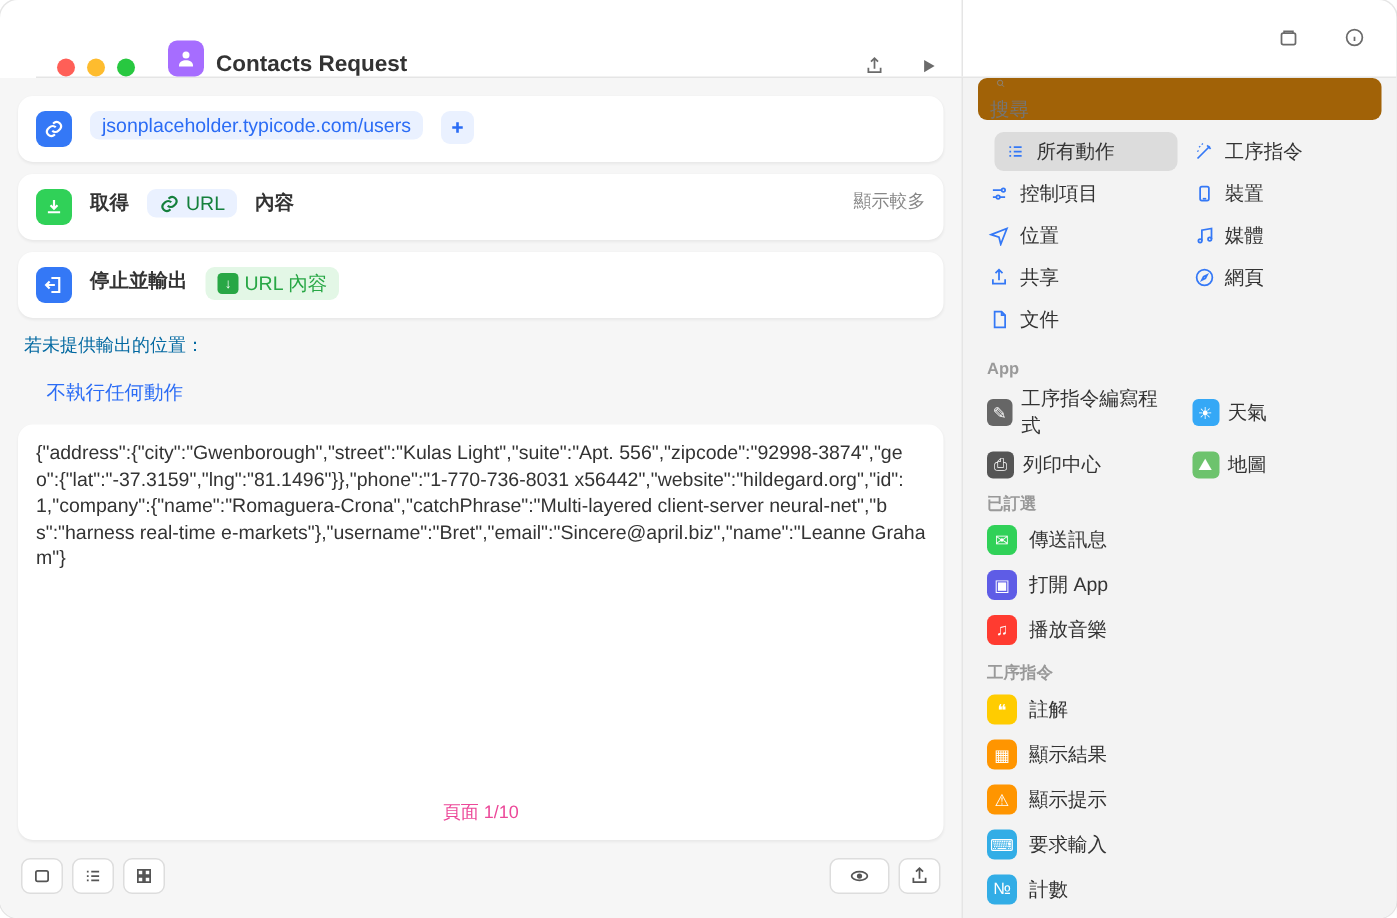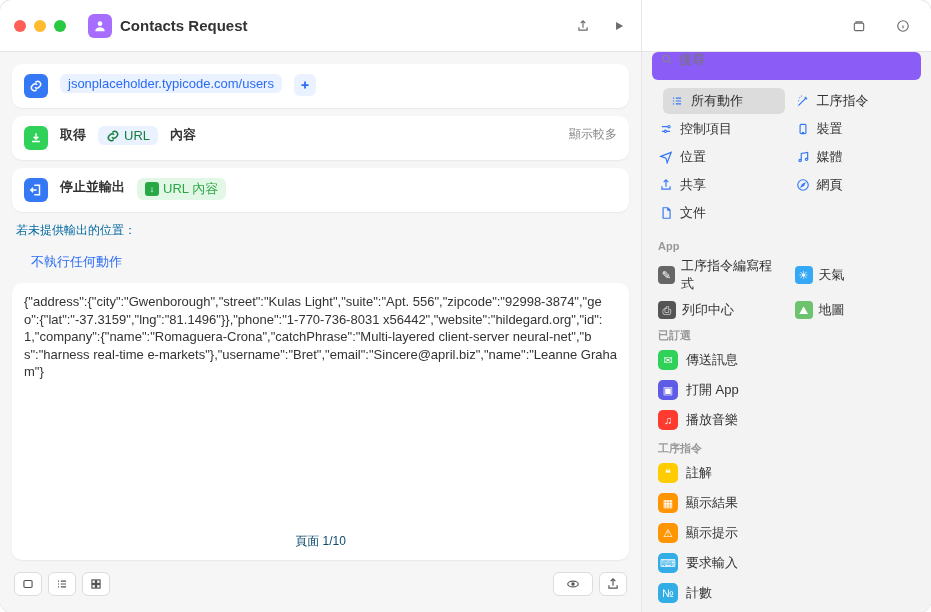--- a/index.html
+++ b/index.html
@@ -12,24 +12,25 @@
       border-radius: 12px;
       box-shadow: 0 0 0 1px rgba(0,0,0,0.1);
       display: flex;
       flex-direction: column;
       font-size: 13px;
       color: #333;
     }
     .titlebar {
       height: 52px;
       display: flex;
-      align-items: center;
+      align-items: flex-end;
       padding: 0 14px;
       border-bottom: 1px solid #e5e5e5;
       gap: 8px;
+      margin-left: 24px;
     }
     .traffic { display: flex; gap: 8px; margin-right: 14px; }
     .traffic span { width: 12px; height: 12px; border-radius: 50%; display: block; }
     .t-close { background: #ff5f57; }
     .t-min { background: #febc2e; }
     .t-max { background: #28c840; }
     .app-badge {
       width: 24px; height: 24px; background: #a66dff; border-radius: 6px;
       display: flex; align-items: center; justify-content: center; color: #fff;
     }
@@ -68,36 +69,36 @@
     .link-text { color: #2b6cf5; cursor: pointer; padding: 4px; margin-left: 15px; }
     .output-card {
       background: #fff; border-radius: 10px; padding: 10px 12px;
       box-shadow: 0 1px 2px rgba(0,0,0,0.06);
       flex: 1; display: flex; flex-direction: column; min-height: 0;
     }
     .output-text {
       font-size: 13px; color: #333; line-height: 1.35; word-break: break-all;
       flex: 1; overflow: hidden;
     }
-    .page-indicator { text-align: center; color: #0c4a6e; font-size: 12px; margin-top: 20px; }
+    .page-indicator { text-align: center; color: #ec4899; font-size: 12px; margin-top: 20px; }
     .bottom-toolbar { display: flex; gap: 6px; align-items: center; padding: 4px 2px; }
     .bt-btn {
       width: 28px; height: 24px; border-radius: 6px; background: #fff;
       border: 1px solid #ddd; display: flex; align-items: center; justify-content: center;
       color: #555; cursor: pointer;
     }
     .bt-spacer { flex: 1; }
 
     .sidebar {
       width: 290px; background: #f3f3f3; border-left: 1px solid #e5e5e5;
       display: flex; flex-direction: column;
     }
     .search {
-      margin: 0 10px; background: #8b5cf6; border-radius: 6px; height: 28px;
-      display: flex; align-items: flex-start; padding: 0 8px; color: #888; gap: 6px;
+      margin: 0 10px; background: #a16207; border-radius: 6px; height: 28px;
+      display: flex; align-items: flex-start; padding: 0 8px; color: #888; gap: 6px; flex-direction: column;
     }
     .search input { background: transparent; border: none; outline: none; width: 100%; font-size: 13px; }
     .categories { display: grid; grid-template-columns: 1fr 1fr; gap: 2px 4px; padding: 8px 10px; }
     .cat-item {
       display: flex; align-items: center; gap: 6px; padding: 4px 6px;
       border-radius: 6px; font-size: 13px; cursor: pointer;
     }
     .cat-item.active { background: #dcdcdc; margin-left: 11px; }
     .cat-icon { width: 16px; color: #3478f6; display: flex; justify-content: center; }
     .sec-header { font-size: 11px; color: #999; padding: 6px 16px 2px; font-weight: 600; }

